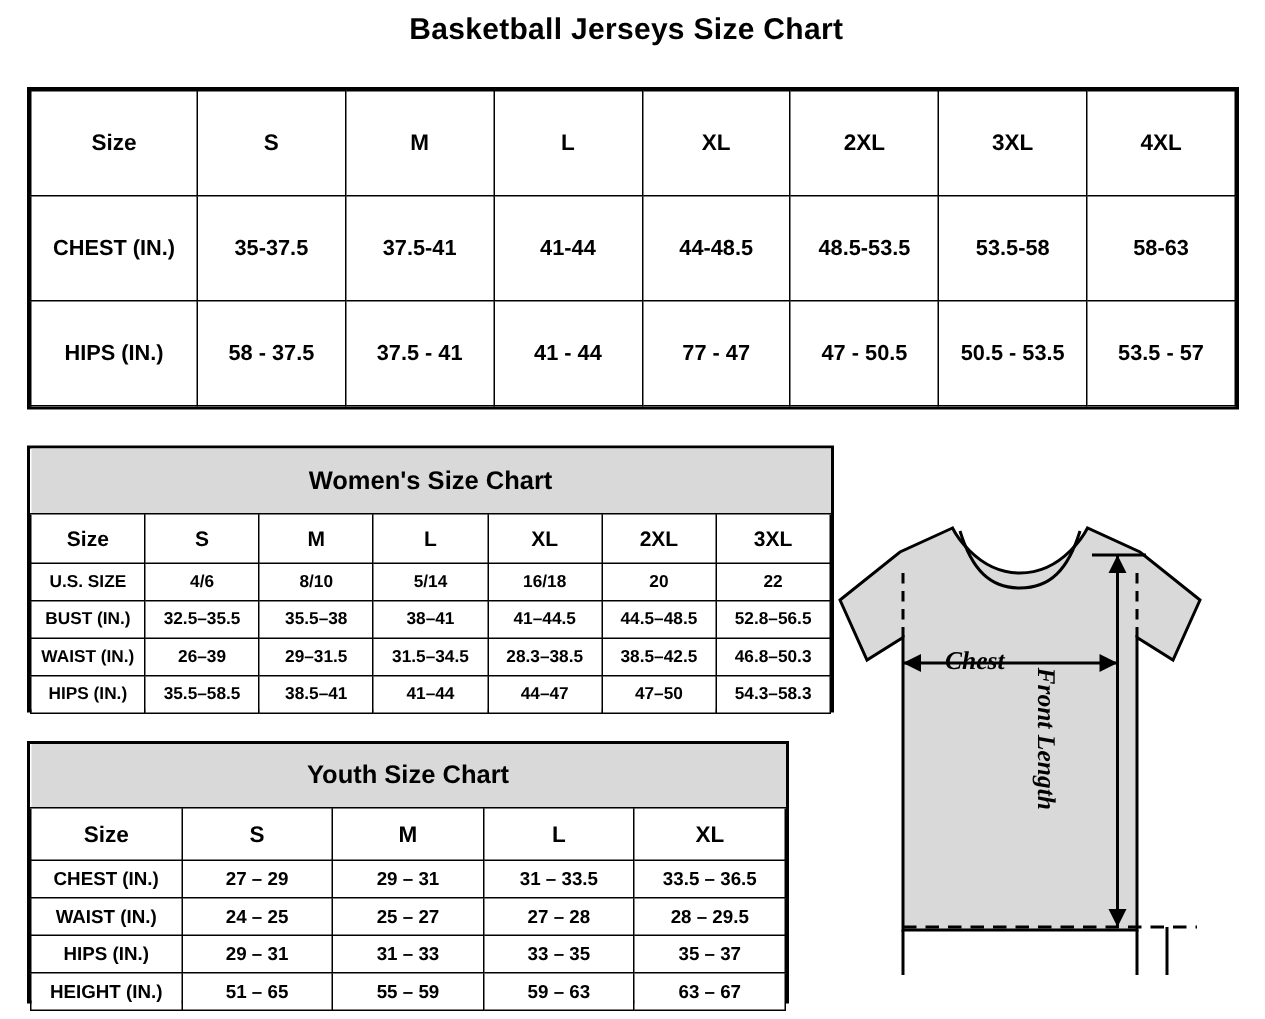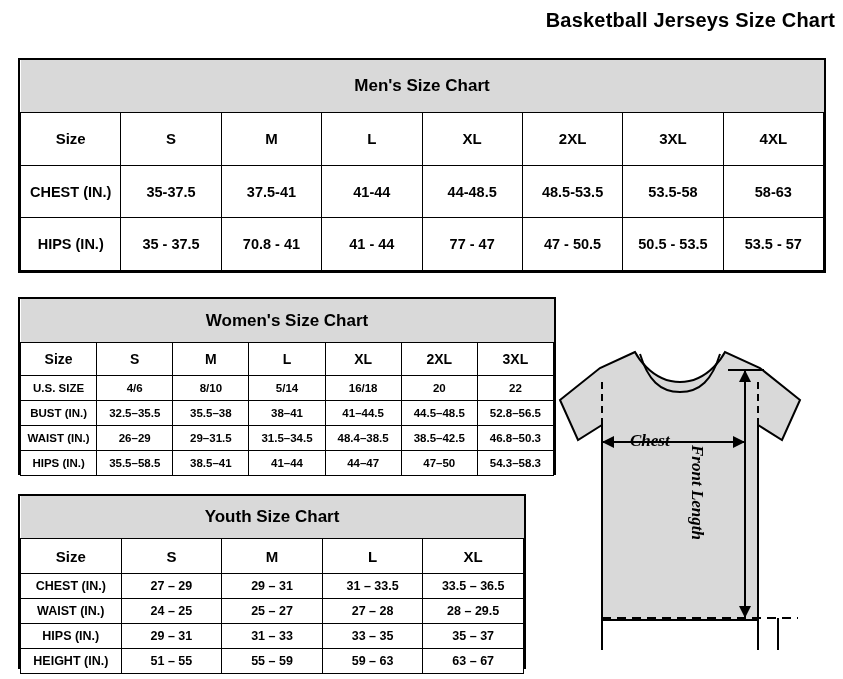--- a/index.html
+++ b/index.html
@@ -9,21 +9,21 @@
   }
   body {
     width: 843px;
     height: 679px;
     font-family: "Liberation Sans", sans-serif;
     color: #000000;
     position: relative;
     overflow: hidden;
   }
   #page-title {
-    text-align: right;
+    text-align: center;
     font-size: 20px;
     font-weight: bold;
     margin: 9px 8px 0 0;
     letter-spacing: 0.2px;
   }
   .chart-wrap {
     position: absolute;
     border: 2px solid #000;
     box-sizing: border-box;
     background: #fff;
@@ -121,23 +121,20 @@
   }
 </style>
 </head>
 <body>
 
 <h1 id="page-title">Basketball Jerseys Size Chart</h1>
 
 <div class="chart-wrap" id="men-chart">
   <table class="sz">
     <tbody>
-      <tr>
-        <td class="caption-cell" colspan="8">Men's Size Chart</td>
-      </tr>
       <tr>
         <td class="hdr" style="width:110px">Size</td>
         <td class="hdr">S</td>
         <td class="hdr">M</td>
         <td class="hdr">L</td>
         <td class="hdr">XL</td>
         <td class="hdr">2XL</td>
         <td class="hdr">3XL</td>
         <td class="hdr">4XL</td>
       </tr>
@@ -146,22 +143,22 @@
         <td>35-37.5</td>
         <td>37.5-41</td>
         <td>41-44</td>
         <td>44-48.5</td>
         <td>48.5-53.5</td>
         <td>53.5-58</td>
         <td>58-63</td>
       </tr>
       <tr>
         <td class="rowlabel">HIPS (IN.)</td>
-        <td>35 - 37.5</td>
-        <td>70.8 - 41</td>
+        <td>58 - 37.5</td>
+        <td>37.5 - 41</td>
         <td>41 - 44</td>
         <td>77 - 47</td>
         <td>47 - 50.5</td>
         <td>50.5 - 53.5</td>
         <td>53.5 - 57</td>
       </tr>
     </tbody>
   </table>
 </div>
 
@@ -193,24 +190,24 @@
         <td class="rowlabel">BUST  (IN.)</td>
         <td>32.5–35.5</td>
         <td>35.5–38</td>
         <td>38–41</td>
         <td>41–44.5</td>
         <td>44.5–48.5</td>
         <td>52.8–56.5</td>
       </tr>
       <tr>
         <td class="rowlabel">WAIST  (IN.)</td>
-        <td>26–29</td>
+        <td>26–39</td>
         <td>29–31.5</td>
         <td>31.5–34.5</td>
-        <td>48.4–38.5</td>
+        <td>28.3–38.5</td>
         <td>38.5–42.5</td>
         <td>46.8–50.3</td>
       </tr>
       <tr>
         <td class="rowlabel">HIPS  (IN.)</td>
         <td>35.5–58.5</td>
         <td>38.5–41</td>
         <td>41–44</td>
         <td>44–47</td>
         <td>47–50</td>
@@ -249,21 +246,21 @@
       </tr>
       <tr>
         <td class="rowlabel">HIPS  (IN.)</td>
         <td>29 – 31</td>
         <td>31 – 33</td>
         <td>33 – 35</td>
         <td>35 – 37</td>
       </tr>
       <tr>
         <td class="rowlabel">HEIGHT  (IN.)</td>
-        <td>51 – 55</td>
+        <td>51 – 65</td>
         <td>55 – 59</td>
         <td>59 – 63</td>
         <td>63 – 67</td>
       </tr>
     </tbody>
   </table>
 </div>
 
 <div id="shirt-diagram">
   <svg width="300" height="340" viewBox="0 0 300 340">

